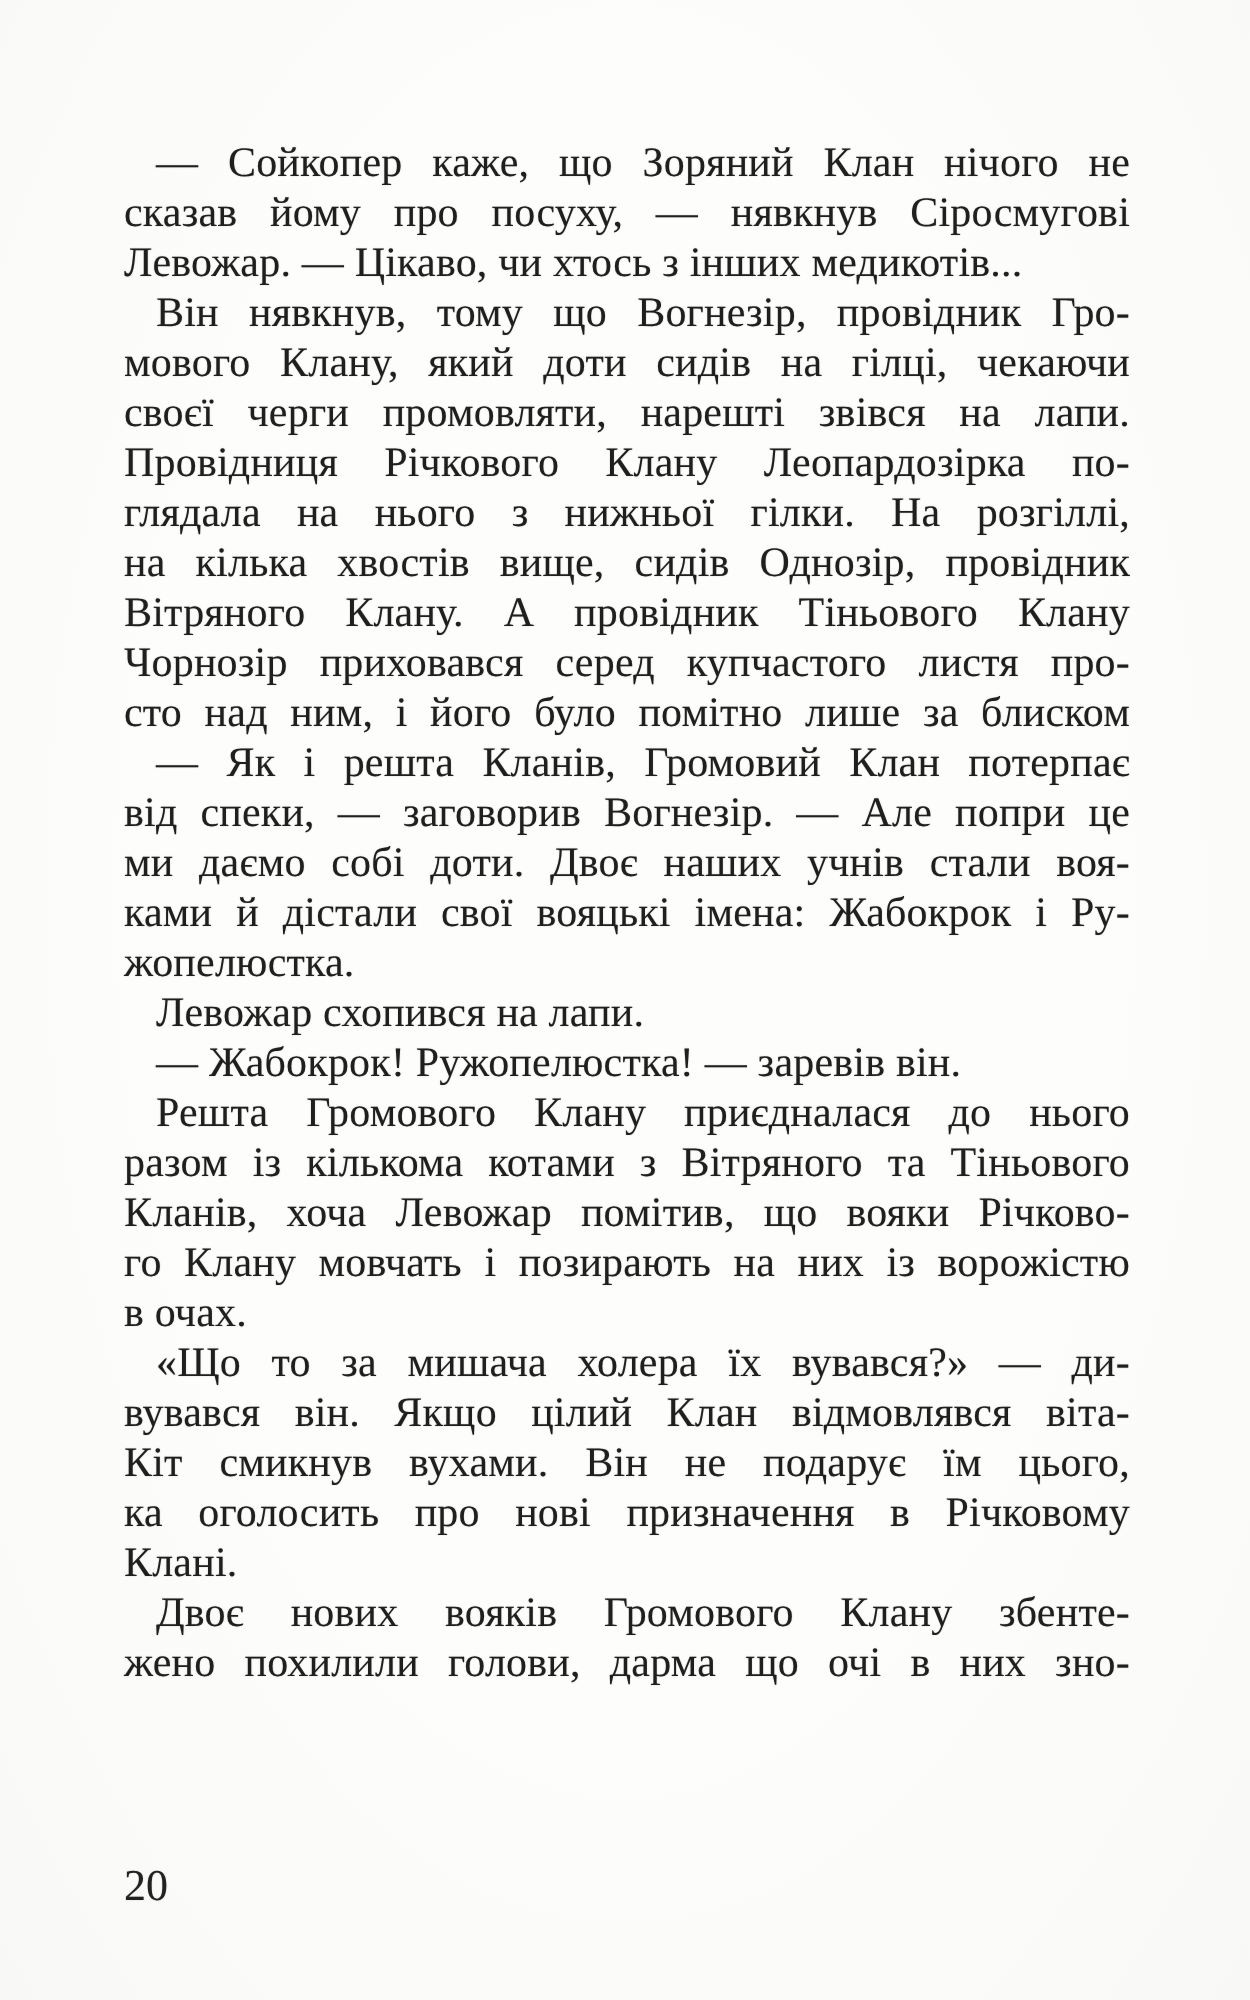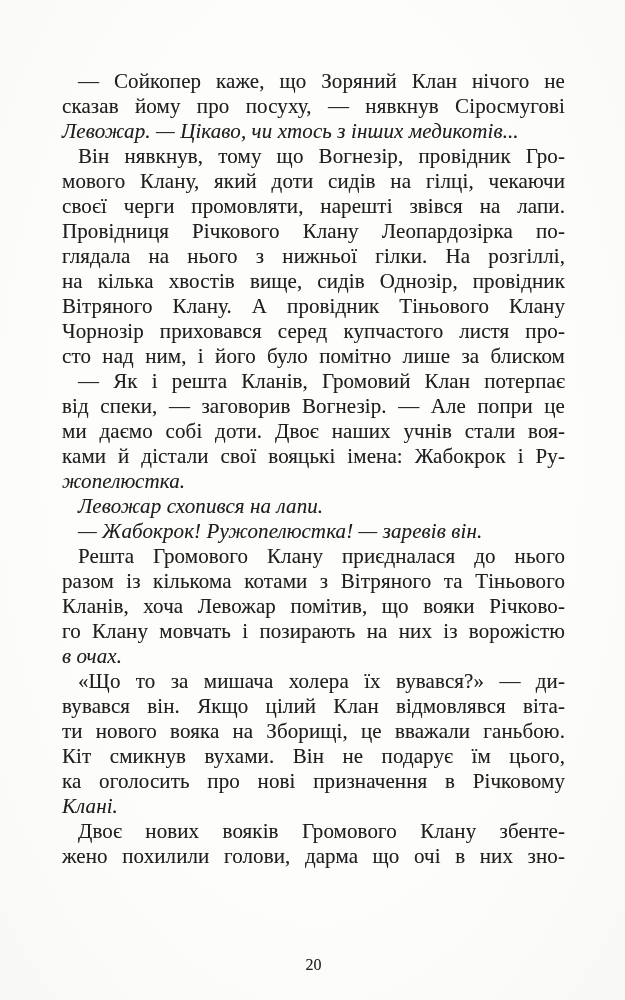--- a/index.html
+++ b/index.html
@@ -32,29 +32,28 @@
   .line {
     text-align: justify;
     text-align-last: justify;
     white-space: normal;
   }
   .line.para-first {
     text-indent: 16px;
   }
   .line.para-last {
     text-align-last: left;
-    font-style: italic;
   }
   .page-number {
     position: absolute;
     left: 62px;
-    top: 952px;
+    top: 930px;
     width: 503px;
-    text-align: center;
-    font-size: 16px;
+    text-align: left;
+    font-size: 22px;
     line-height: 25px;
     color: #222222;
     text-shadow: 0 0 0.6px rgba(20,20,20,0.3);
   }
 </style>
 </head>
 <body>
 
 <div class="page">
   <div class="text-block">
@@ -77,21 +76,20 @@
       <div class="line para-last">жопелюстка.</div>
       <div class="line para-first para-last">Левожар схопився на лапи.</div>
       <div class="line para-first para-last">— Жабокрок! Ружопелюстка! — заревів він.</div>
       <div class="line para-first">Решта Громового Клану приєдналася до нього</div>
       <div class="line">разом із кількома котами з Вітряного та Тіньового</div>
       <div class="line">Кланів, хоча Левожар помітив, що вояки Річково-</div>
       <div class="line">го Клану мовчать і позирають на них із ворожістю</div>
       <div class="line para-last">в очах.</div>
       <div class="line para-first">«Що то за мишача холера їх вувався?» — ди-</div>
       <div class="line">вувався він. Якщо цілий Клан відмовлявся віта-</div>
-      <div class="line">ти нового вояка на Зборищі, це вважали ганьбою.</div>
       <div class="line">Кіт смикнув вухами. Він не подарує їм цього,</div>
       <div class="line">ка оголосить про нові призначення в Річковому</div>
       <div class="line para-last">Клані.</div>
       <div class="line para-first">Двоє нових вояків Громового Клану збенте-</div>
       <div class="line">жено похилили голови, дарма що очі в них зно-</div>
     </div>
   <div class="page-number">20</div>
 </div>
 
 </body></html>

